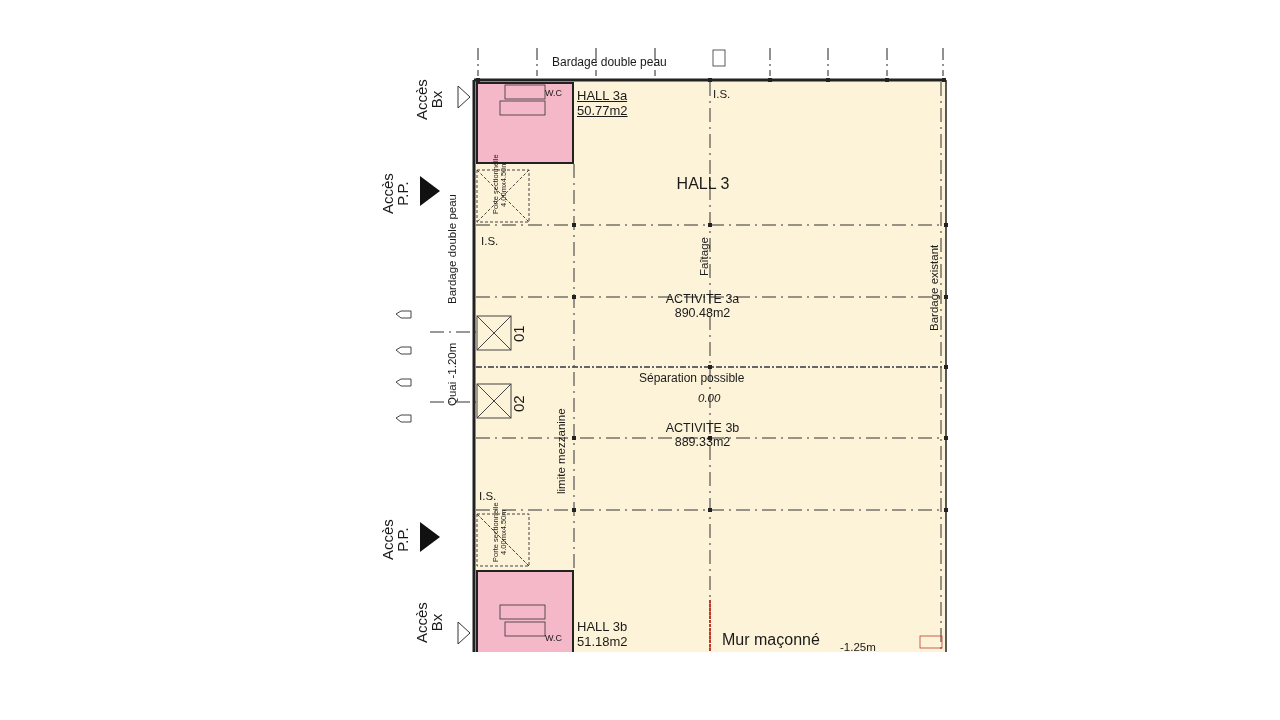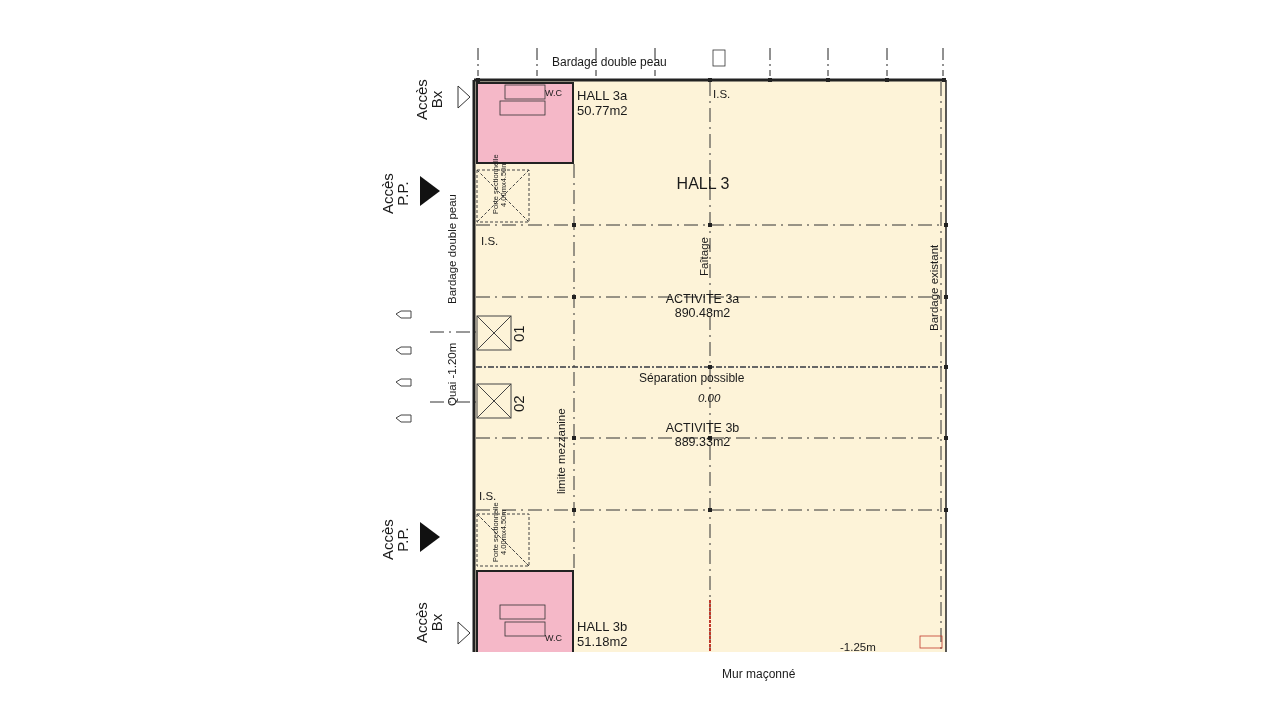--- a/index.html
+++ b/index.html
@@ -122,21 +122,21 @@
 
       <rect x="713" y="50" width="12" height="16" stroke="#333" stroke-width="0.8" fill="#fff"></rect>
 
       <line x1="710" y1="600" x2="710" y2="652" stroke="#c0392b" stroke-width="2" stroke-dasharray="3 1"></line>
       <rect x="920" y="636" width="22" height="12" stroke="#c0392b" stroke-width="0.8" fill="none"></rect>
     </g>
   </svg>
 
   <div class="lbl note" style="left:552px;top:56px;font-size:12px;">Bardage double peau</div>
 
-  <div class="lbl hall-lbl" style="left:577px;top:89px;">
+  <div class="lbl hall-lbl" style="left:577px;top:89px;text-decoration:underline;">
     <div>HALL 3a</div>
     <div>50.77m2</div>
   </div>
   <div class="lbl" style="left:545px;top:89px;font-size:9px;">W.C</div>
 
   <div class="lbl hall-lbl" style="left:577px;top:620px;">
     <div>HALL 3b</div>
     <div>51.18m2</div>
   </div>
   <div class="lbl" style="left:545px;top:634px;font-size:9px;">W.C</div>
@@ -155,21 +155,21 @@
   </div>
 
   <div class="lbl note" style="left:639px;top:372px;font-size:12px;">Séparation possible</div>
   <div class="lbl note" style="left:698px;top:393px;font-style:italic;">0.00</div>
 
   <div class="lbl room-sm" style="left:640px;top:421px;width:125px;">
     <div>ACTIVITE 3b</div>
     <div>889.33m2</div>
   </div>
 
-  <div class="lbl note" style="left:722px;top:632px;font-size:12px;margin-top:36px;">Mur maçonné</div>
+  <div class="lbl note" style="left:722px;top:632px;font-size:16px;">Mur maçonné</div>
   <div class="lbl note" style="left:802px;top:642px;margin-left:38px;">-1.25m</div>
 
   <div class="lbl note vert" style="left:699px;top:276px;">Faîtage</div>
   <div class="lbl note vert" style="left:929px;top:331px;">Bardage existant</div>
   <div class="lbl note vert" style="left:447px;top:304px;">Bardage double peau</div>
   <div class="lbl note vert" style="left:447px;top:406px;">Quai -1.20m</div>
   <div class="lbl note vert" style="left:556px;top:494px;">limite mezzanine</div>
 
   <div class="lbl vert" style="left:511px;top:342px;font-size:15px;">01</div>
   <div class="lbl vert" style="left:511px;top:412px;font-size:15px;">02</div>

